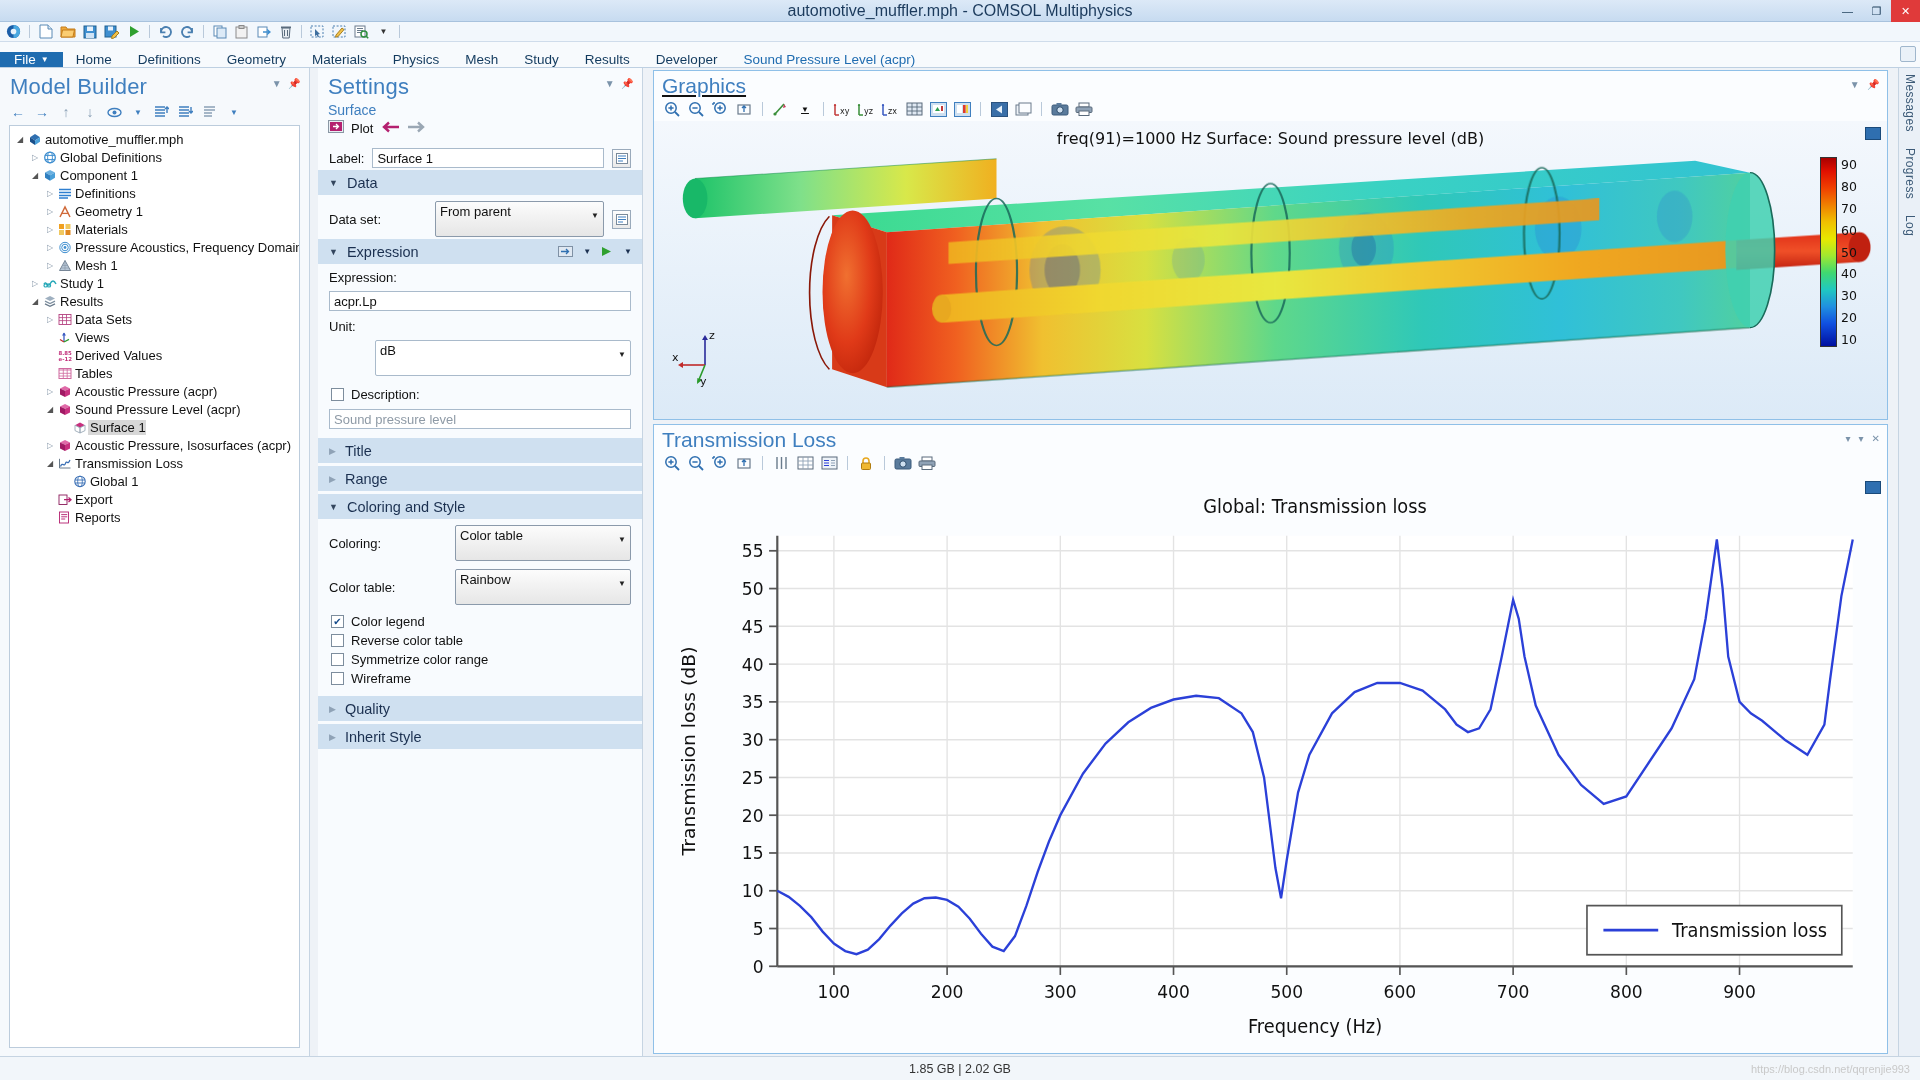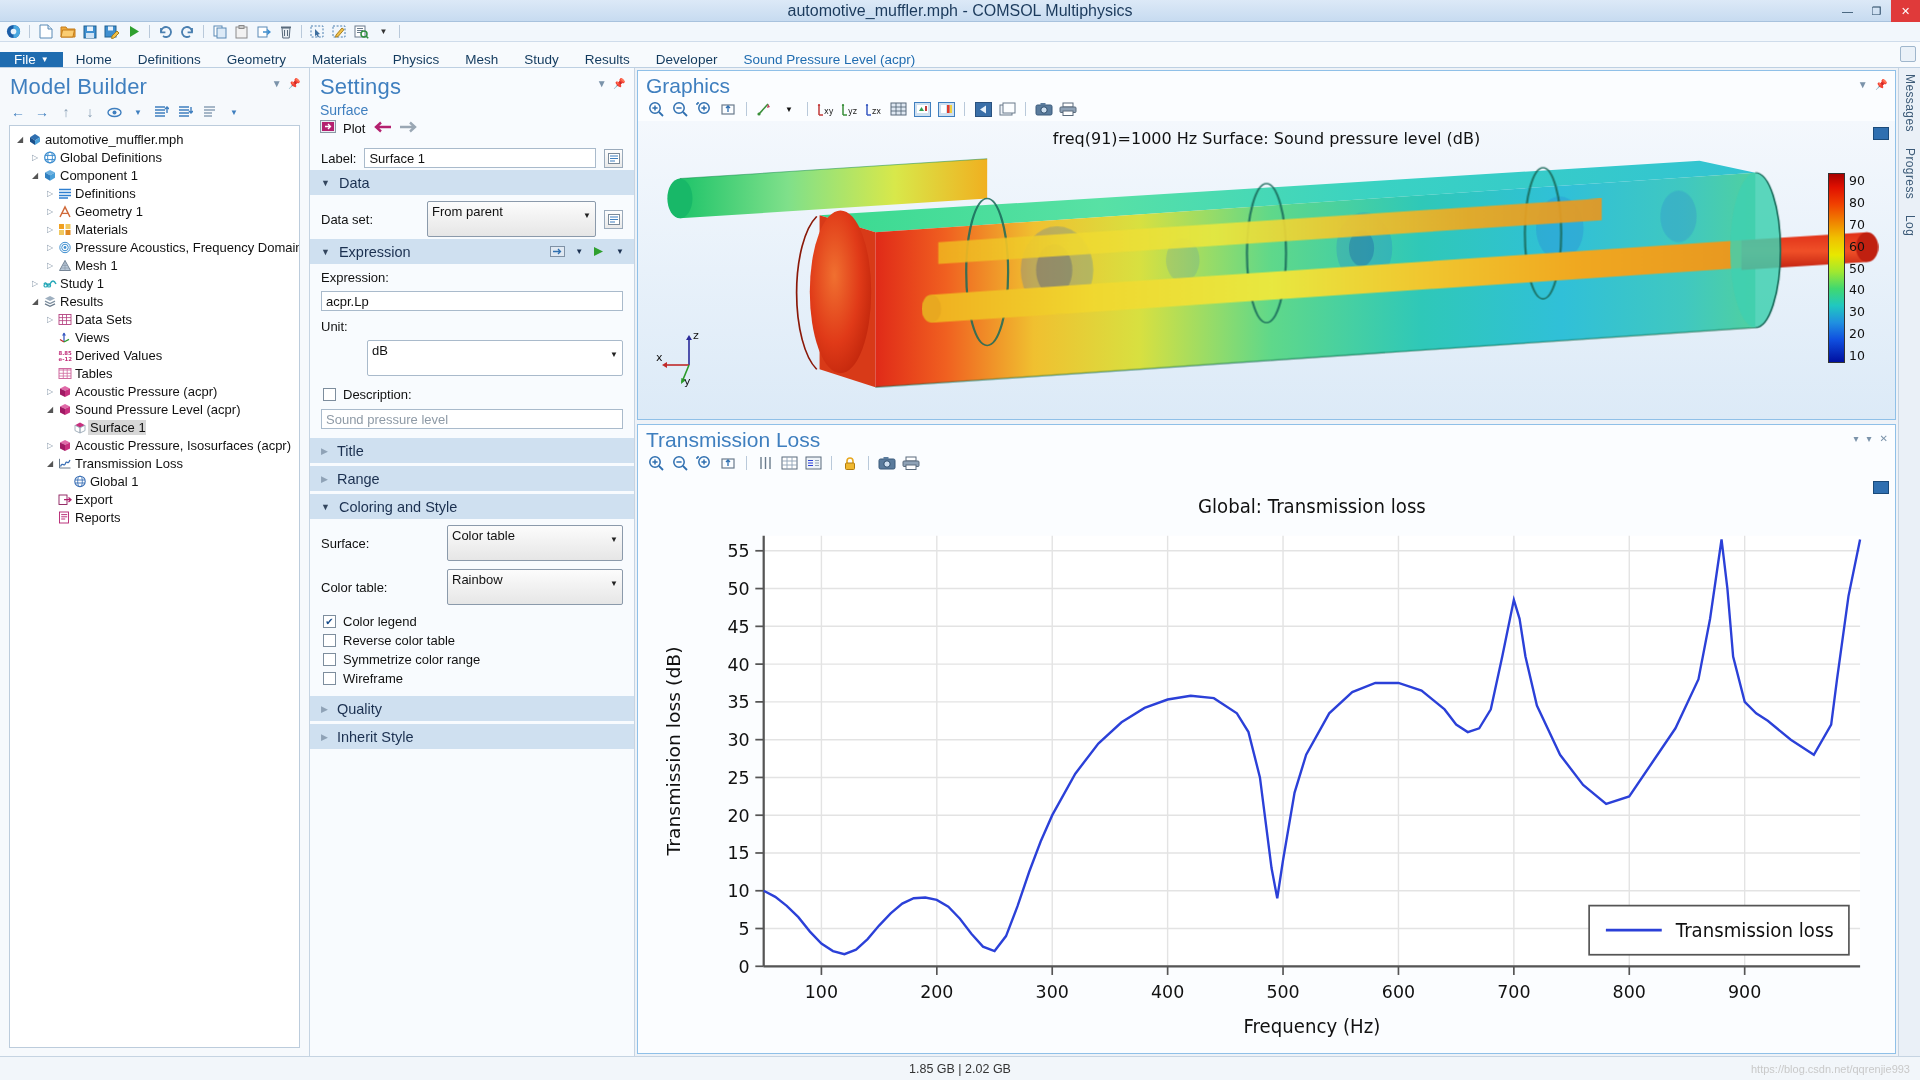--- a/index.html
+++ b/index.html
@@ -34,21 +34,21 @@
   #ribbon { height:26px; background:#f7fafd; border-bottom:1px solid #bed0e2;
             display:flex; align-items:flex-end; position:relative; }
   #file-tab { background:#1f6cb0; color:#fff; padding:0 14px; display:flex;
               align-items:center; font-size:13.5px; gap:5px; }
   .rtab { padding:0 13px; display:flex; align-items:center; font-size:13.5px;
           color:#123a5e; }
   .rtab.ctx { color:#1f6cb0; }
   #ribbon-right { position:absolute; right:4px; top:4px; width:16px; height:16px;
                   border:1px solid #9fb6cc; border-radius:2px; background:#eaf1f8;}
   
-  #main { display:flex; height:calc(1080px - 22px - 20px - 26px - 24px); }
+  #main { display:flex; height:calc(1080px - 22px - 20px - 26px - 24px);gap:8px; }
   
   #mb { width:310px; background:#f6f9fc; border-right:1px solid #c6d4e2;
         display:flex; flex-direction:column; }
   .panel-head { padding:6px 10px 2px 10px; position:relative; }
   .panel-title { font-size:22px; color:#3f7fbf; font-weight:normal; letter-spacing:.2px; }
   .panel-hdr-ctrl { position:absolute; right:8px; top:10px; display:flex; gap:7px;
                     color:#7b93aa; font-size:10px; }
   .mbtoolbar { display:flex; align-items:center; gap:8px; padding:2px 10px 5px 10px; }
   .mbicon { width:16px; height:16px; display:flex; align-items:center; justify-content:center;
             font-size:14px; color:#3f7fbf; }
@@ -80,36 +80,36 @@
           display:flex; align-items:center; justify-content:center; font-size:11px; }
   .chkrow { display:flex; align-items:center; gap:7px; padding:3px 11px 1px 13px; font-size:13px; }
   .chk { width:13px; height:13px; border:1px solid #7d8d9d; background:#fff;
          display:flex; align-items:center; justify-content:center; font-size:10px; color:#154a8a; }
   .ph { color:#8e9aa6; }
   .stack-label { padding:6px 11px 0 11px; font-size:13px; }
   
   #work { flex:1; display:flex; flex-direction:column; background:#eef2f7; }
   .gpanel { border:1px solid #8fc0e8; background:#fbfdff; margin:2px; display:flex;
             flex-direction:column; position:relative; }
-  #graphics { height:350px; }
+  #graphics { height:350px;text-decoration:underline; }
   #tloss { flex:1; }
   .gp-head { display:flex; align-items:center; padding:3px 8px 0 8px; position:relative; }
   .gp-title { font-size:21px; color:#3f7fbf; }
   .gp-ctrl { position:absolute; right:7px; top:8px; display:flex; gap:8px;
              color:#7b93aa; font-size:10px; }
   .gp-toolbar { display:flex; align-items:center; gap:4px; padding:2px 8px 3px 8px; }
   .gicon { width:20px; height:18px; display:flex; align-items:center; justify-content:center; }
   .gsep { width:1px; height:14px; background:#b9c9da; margin:0 4px; }
   .gcanvas { flex:1; position:relative; overflow:hidden; }
   
   #scene { position:absolute; inset:0; background:linear-gradient(#f4f8fd,#dceaf7); }
   .plot-caption { position:absolute; top:8px; left:0; right:0; text-align:center;
                   font-size:16px; color:#111; font-family:"DejaVu Sans", sans-serif; }
   
-  #legend { position:absolute; right:30px; top:52px; display:flex; }
+  #legend { position:absolute; right:30px; top:36px; display:flex; }
   #legend-bar { width:17px; height:190px; border:1px solid #333; }
   #legend-ticks { display:flex; flex-direction:column; justify-content:space-between;
                   height:190px; margin-left:4px; font-size:12.5px;
                   font-family:"DejaVu Sans", sans-serif; }
   
   #triad { position:absolute; left:18px; bottom:32px; width:70px; height:62px; }
   
   #rstrip { width:22px; background:#eaf0f7; border-left:1px solid #c6d4e2;
             display:flex; flex-direction:column; align-items:center; padding-top:6px; gap:16px; }
   .vtext { writing-mode:vertical-rl; font-size:12px; color:#3d5b78; letter-spacing:.4px; }
@@ -641,21 +641,21 @@
     <div class="sect-head" style="margin-top:3px">
       <span class="tri" style="color:#8fa2b6">▶</span>
       <span>Range</span>
     </div>
 
     <div class="sect-head" style="margin-top:3px">
       <span class="tri">▼</span>
       <span>Coloring and Style</span>
     </div>
     <div class="srow">
-      <span class="slabel" style="width:72px">Surface:</span>
+      <span class="slabel" style="width:72px">Coloring:</span>
       <span class="scombo">
         <span>Color table</span>
         <span class="arw">▼</span>
       </span>
     </div>
     <div class="srow">
       <span class="slabel" style="width:72px">Color table:</span>
       <span class="scombo">
         <span>Rainbow</span>
         <span class="arw">▼</span>

